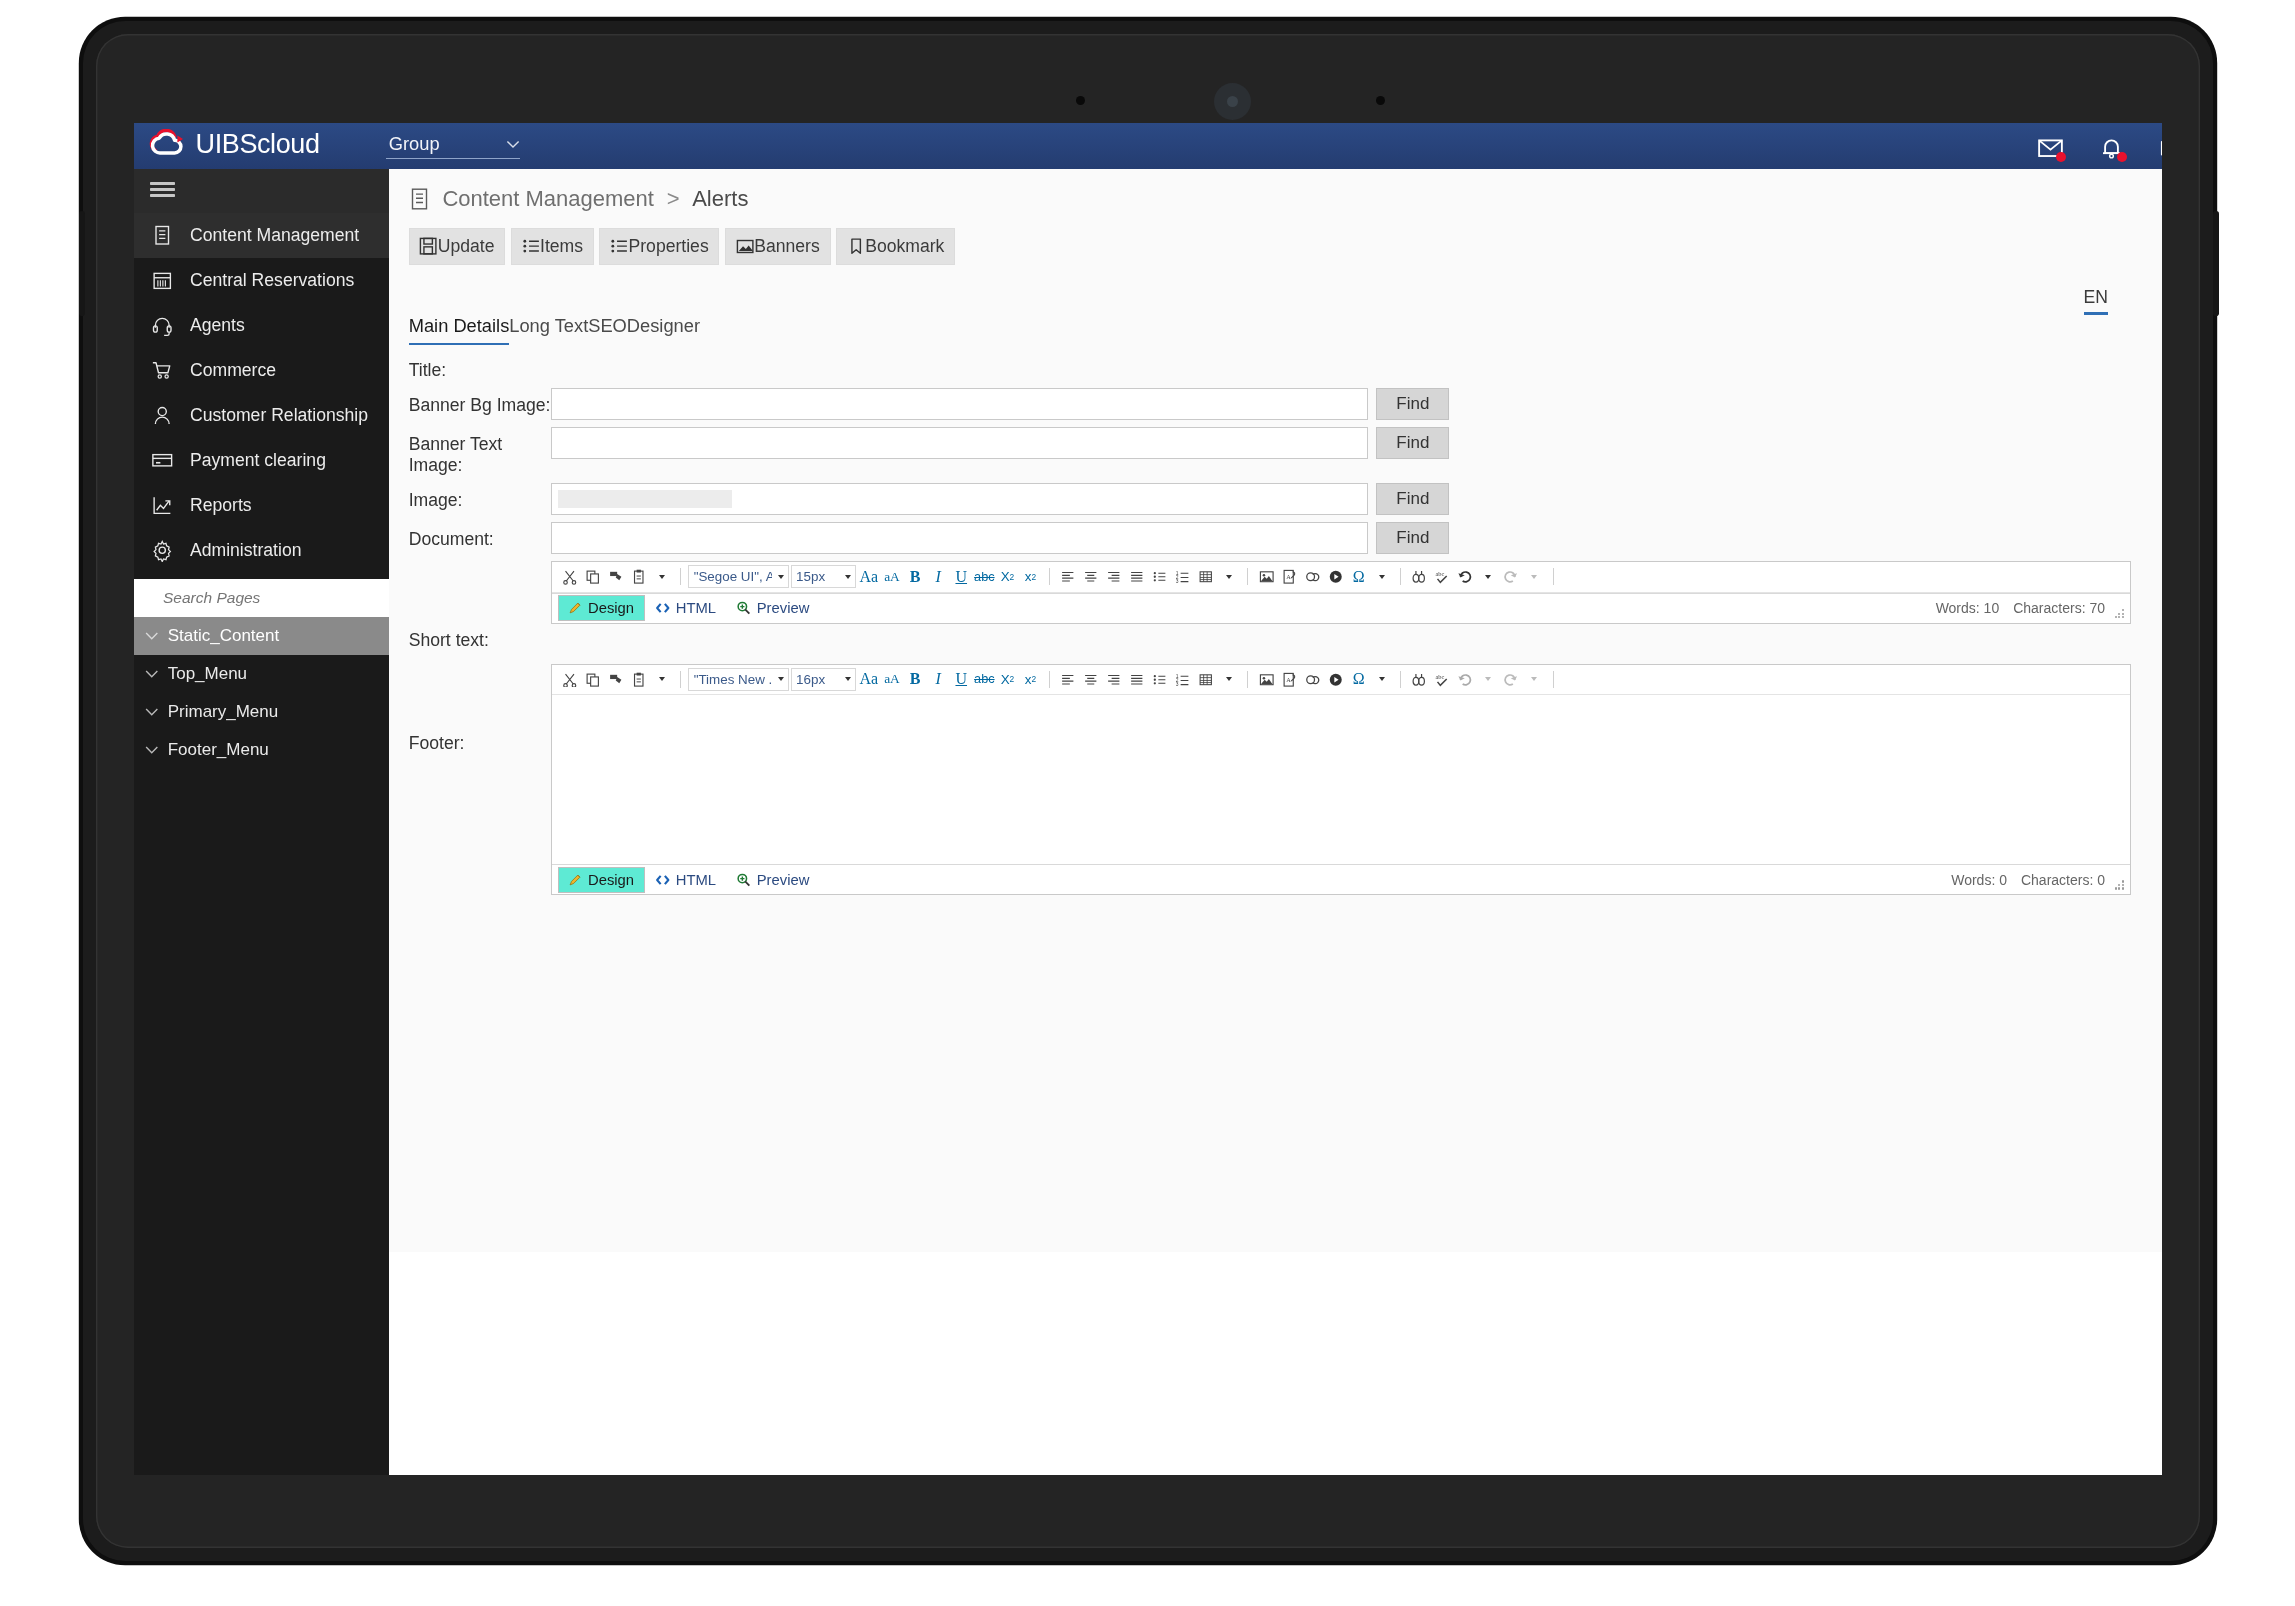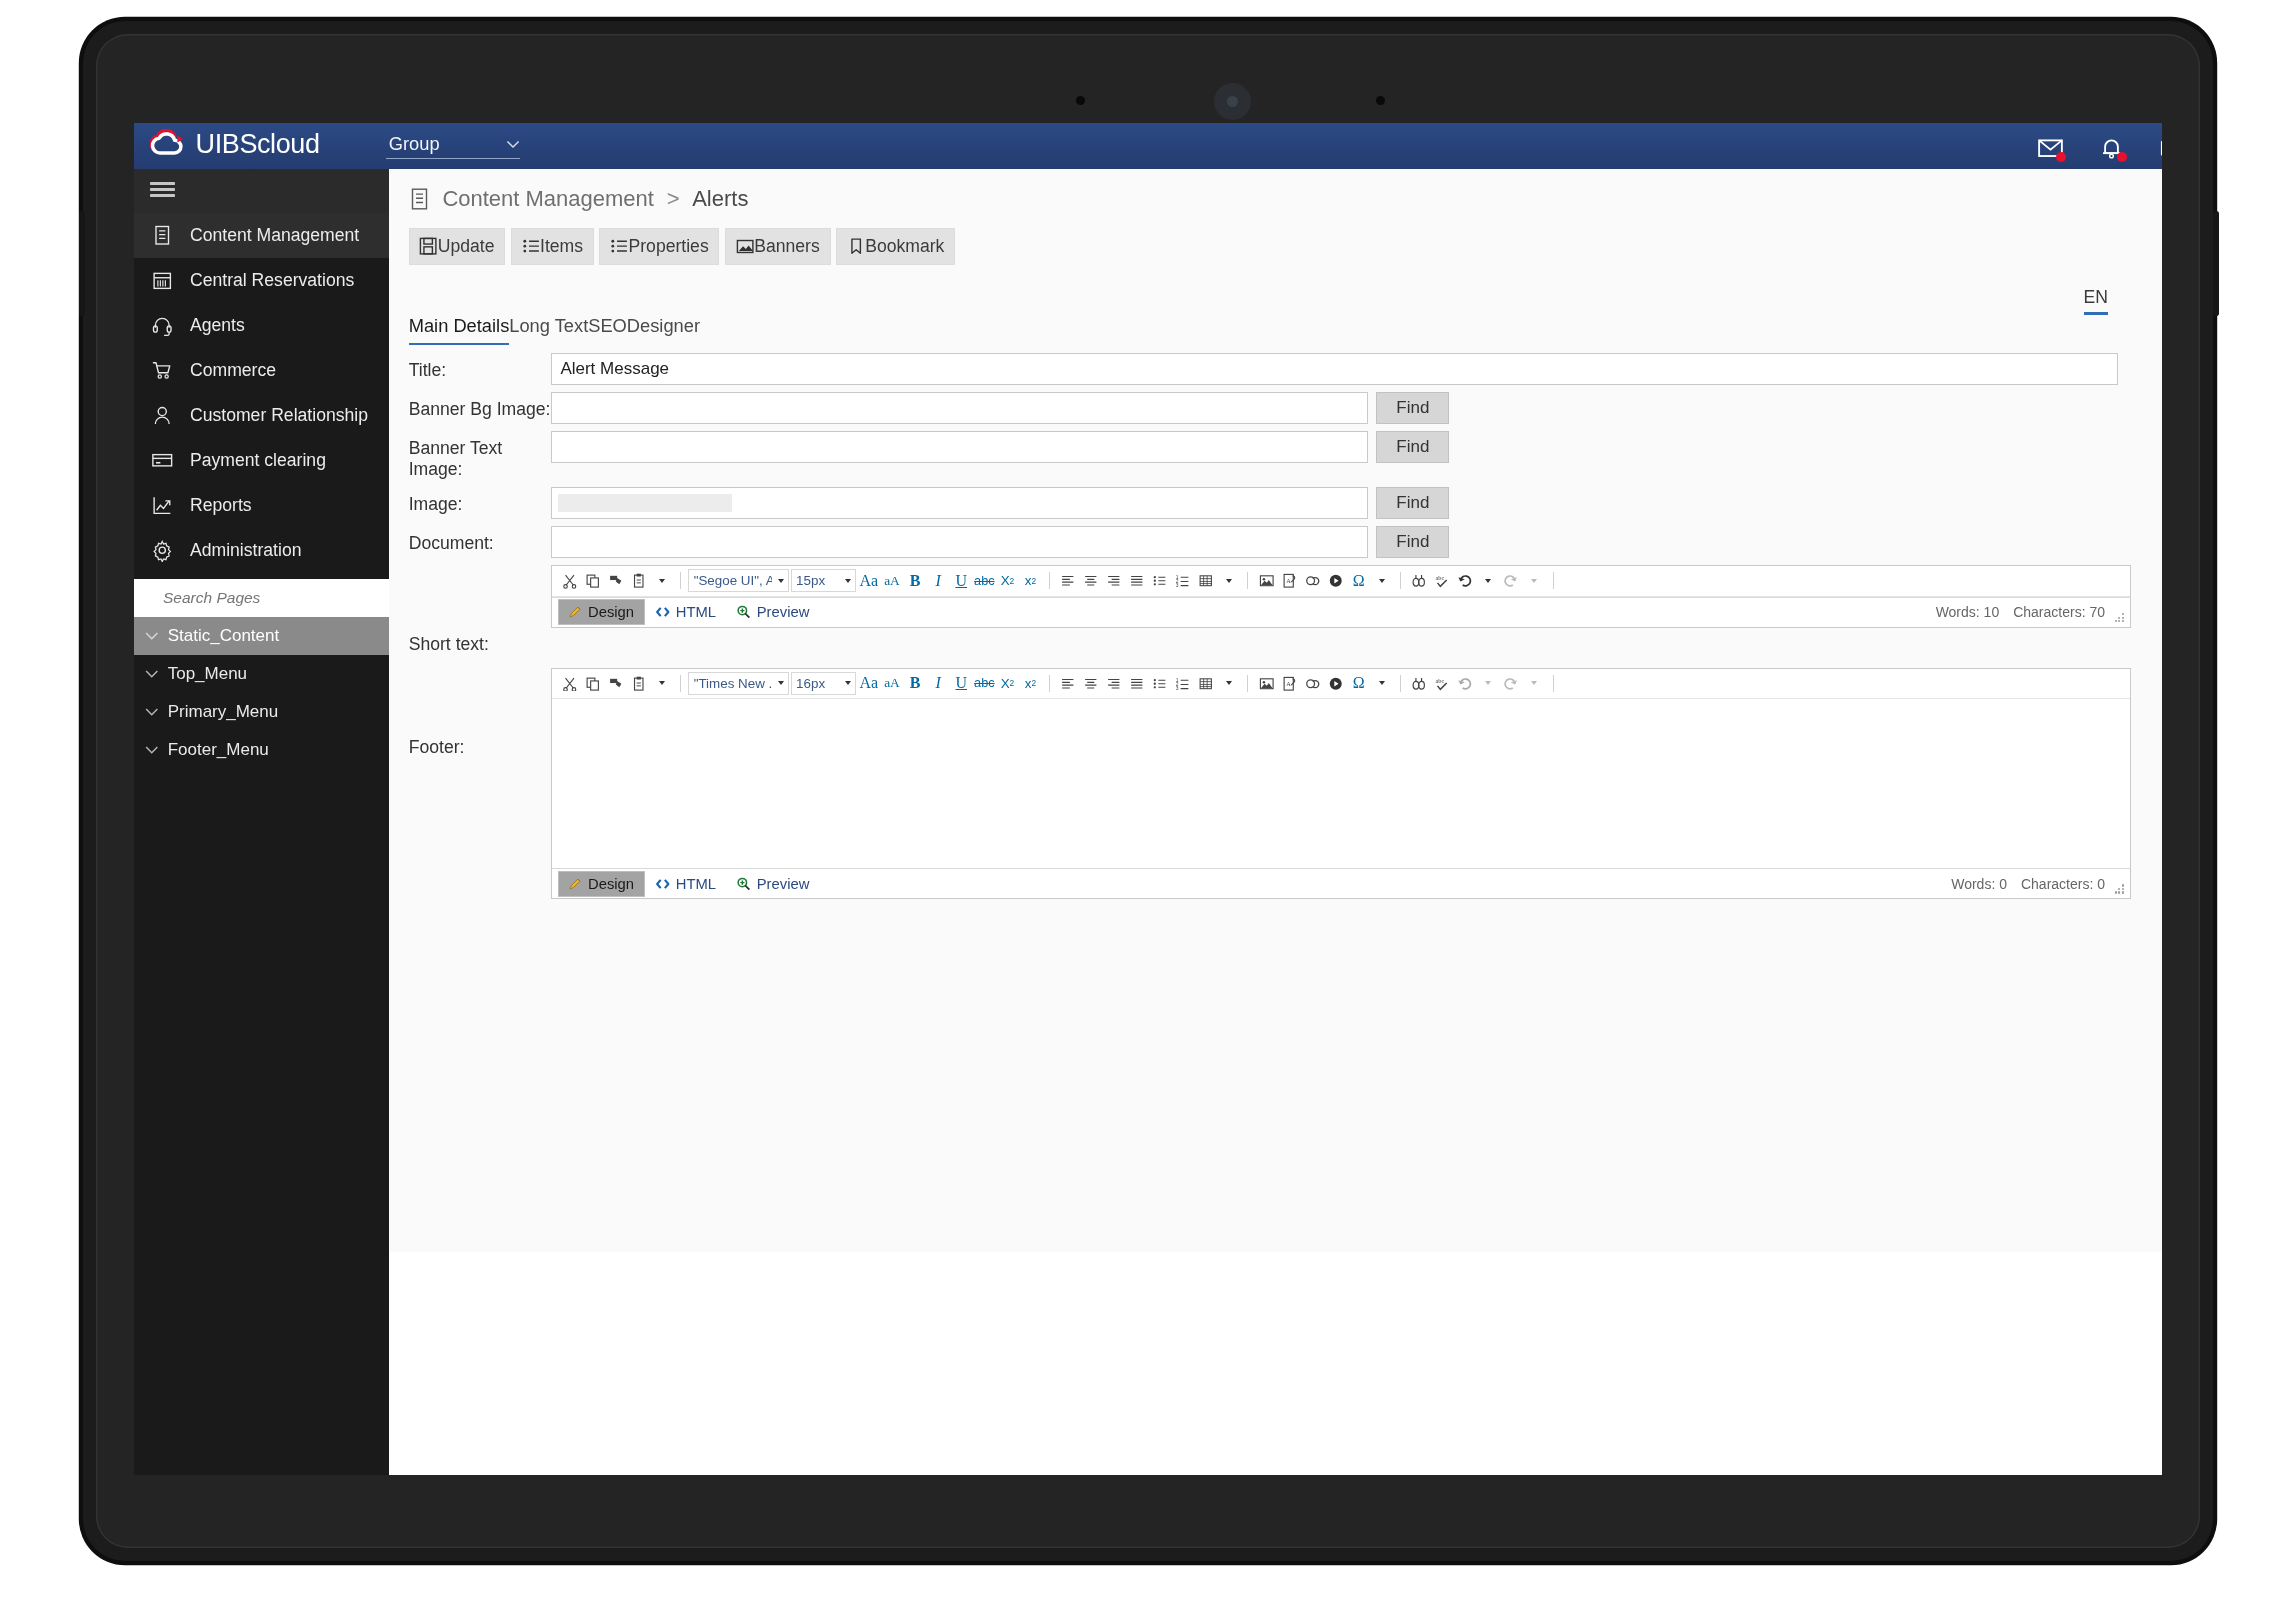--- a/index.html
+++ b/index.html
@@ -393,21 +393,21 @@
     align-items: center;
     padding-left: 5.6px;
     position: relative;
   }
   .ed-mode {
     display: flex; align-items: center; gap: 5.6px;
     height: 24px; padding: 0 9.8px;
     font-size: 14.8px; color: #2b4a80;
     cursor: pointer;
   }
-  .ed-mode.active { background: #a3a3a3; border: 0.7px solid #bfbfbf; color: #1a1a1a; }
+  .ed-mode.active { background: #5eead4; border: 0.7px solid #bfbfbf; color: #1a1a1a; }
   .ed-counts {
     position: absolute;
     right: 25px;
     font-size: 14px;
     color: #666;
     display: flex; gap: 14px;
   }
   .resize-grip {
     position: absolute;
     right: 5.6px; bottom: 4.2px;
@@ -683,21 +683,20 @@
         <div class="tab active">Main Details</div>
         <div class="tab">Long Text</div>
         <div class="tab">SEO</div>
         <div class="tab">Designer</div>
       </div>
 
       <div class="form">
 
         <div class="frow">
           <div class="flabel">Title:</div>
-          <input class="finput wide" type="text" value="Alert Message" style="">
         </div>
 
         <div class="frow">
           <div class="flabel">Banner Bg Image:</div>
           <input class="finput short" type="text" value="" style="">
           <button class="find-btn">Find</button>
         </div>
 
         <div class="frow">
           <div class="flabel">Banner Text Image:</div>

